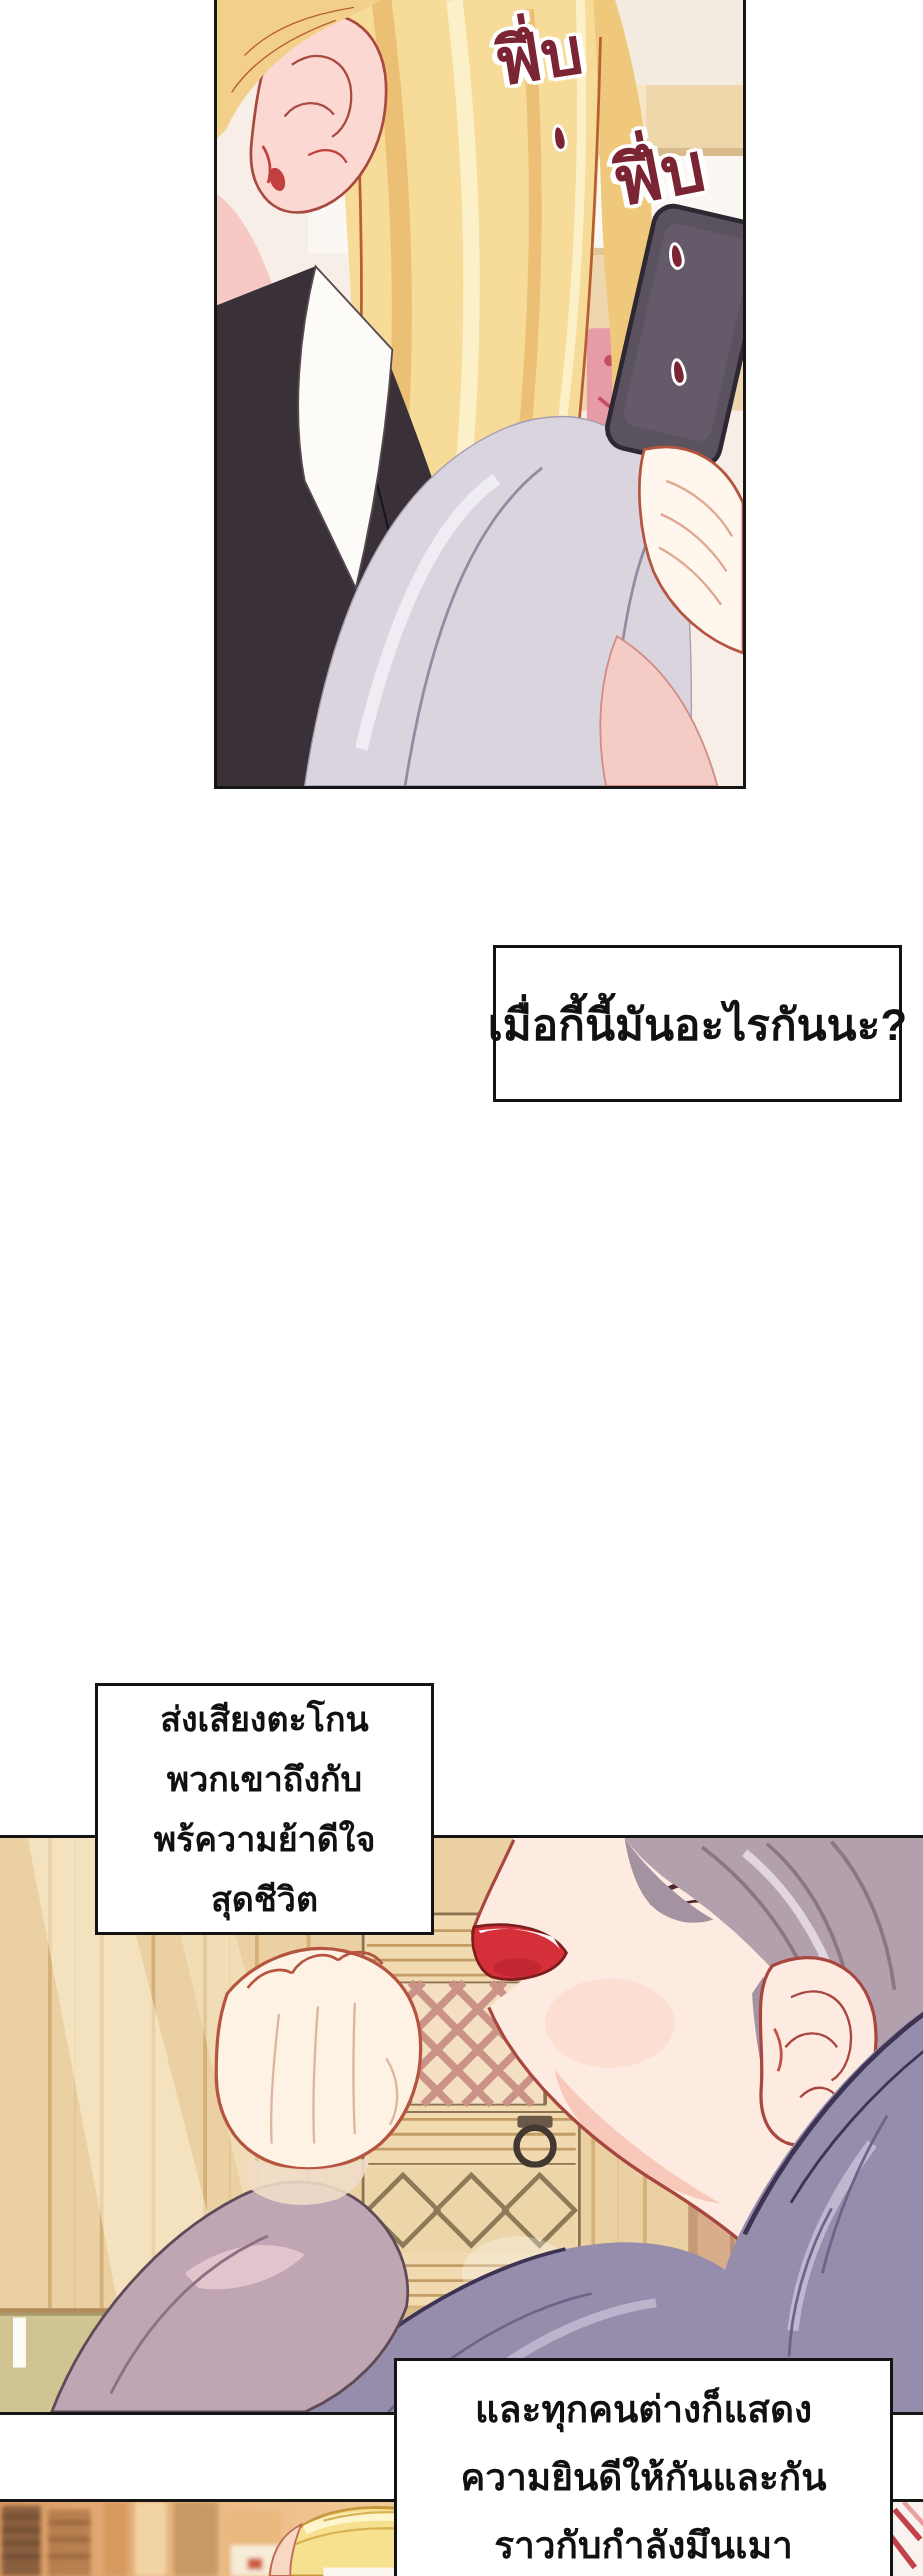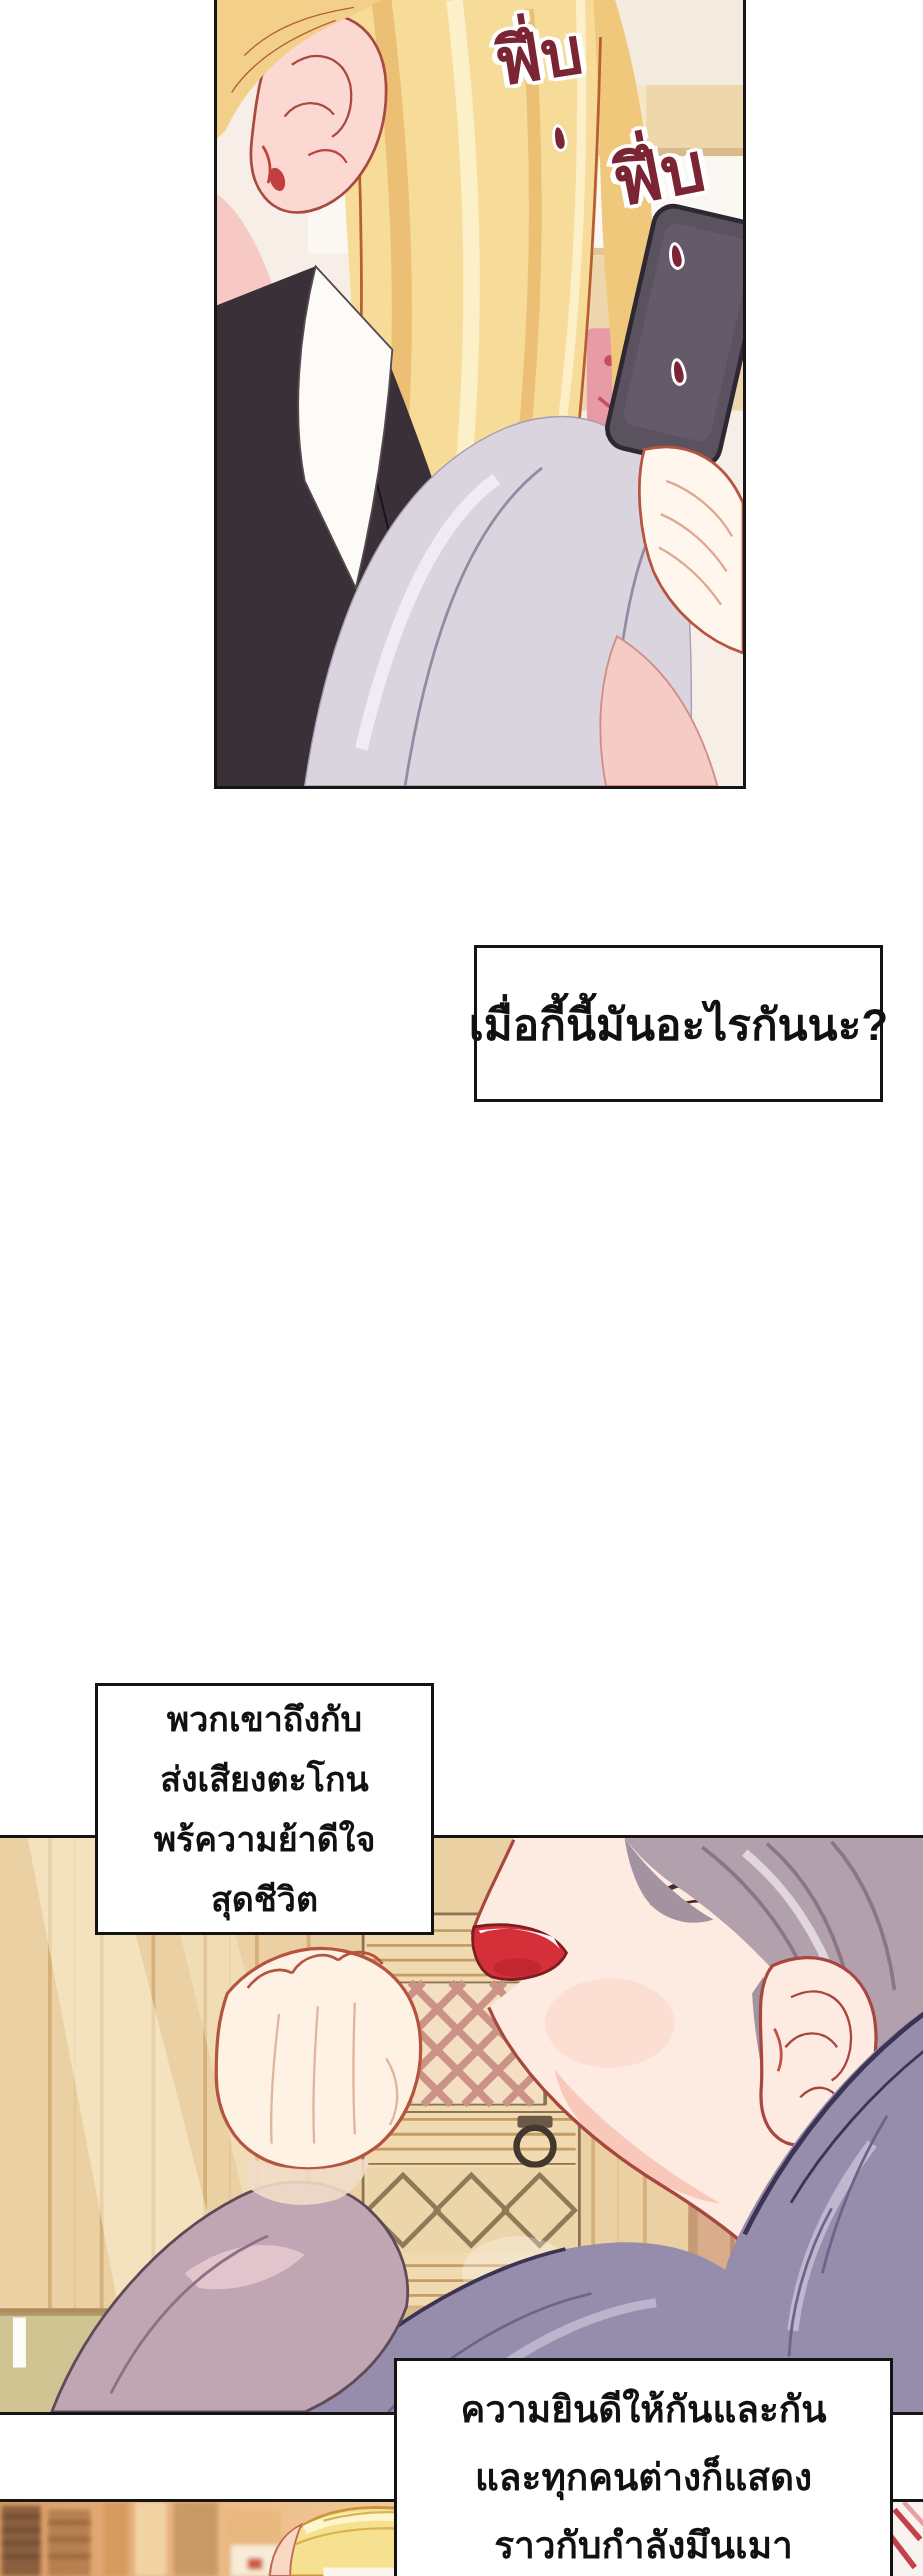--- a/index.html
+++ b/index.html
@@ -15,21 +15,21 @@
   .panel svg{display:block;width:100%;height:100%;}
   #panel1{left:214px;top:0;width:532px;height:789px;border:3.7px solid #151515;border-top:none;}
   #panel2{left:0;top:1835px;width:924px;height:580px;border-top:3.7px solid #151515;border-bottom:3.7px solid #151515;}
   #panel3{left:0;top:2499px;width:924px;height:77px;border-top:3.7px solid #151515;}
   .cap{
     position:absolute;z-index:5;
     background:#ffffff;border:3.7px solid #131313;box-sizing:border-box;
     display:flex;flex-direction:column;justify-content:center;align-items:center;
     text-align:center;color:#111111;font-weight:bold;
   }
-  #cap1{left:474px;top:945px;width:409px;height:157px;font-size:44px;}
+  #cap1{left:493px;top:945px;width:409px;height:157px;font-size:44px;}
   #cap2{left:95px;top:1683px;width:339px;height:252px;font-size:34px;line-height:60px;}
   #cap3{left:394px;top:2358px;width:499px;height:279px;font-size:37px;line-height:68px;justify-content:flex-start;padding-top:14.8px;}
   .cap .ln{display:block;white-space:nowrap;}
   .fx{
     position:absolute;z-index:3;font-weight:800;color:#7b2433;line-height:1;
     text-shadow:
       -3.7px 0 0 #fff,3.7px 0 0 #fff,0 -3.7px 0 #fff,0 3.7px 0 #fff,
       -2.8px -2.8px 0 #fff,2.8px 2.8px 0 #fff,-2.8px 2.8px 0 #fff,2.8px -2.8px 0 #fff,
       -5.5px 1.8px 0 #fff,5.5px -1.8px 0 #fff;
   }
@@ -130,22 +130,22 @@
   <div id="fx2" class="fx">ฟึ่บ</div>
   <div id="drop1" class="drop"></div>
   <div id="drop2" class="drop"></div>
   <div id="drop3" class="drop"></div>
 
   <div id="cap1" class="cap">
     <span class="ln">เมื่อกี้นี้มันอะไรกันนะ?</span>
   </div>
 
   <div id="cap2" class="cap">
+    <span class="ln">ส่งเสียงตะโกน</span>
     <span class="ln">พวกเขาถึงกับ</span>
-    <span class="ln">ส่งเสียงตะโกน</span>
     <span class="ln">พร้ความย้าดีใจ</span>
     <span class="ln">สุดชีวิต</span>
   </div>
 
   <div id="panel2" class="panel">
     <svg viewBox="0 0 1000 620" preserveAspectRatio="none">
 
       <rect x="0" y="0" width="1000" height="620" fill="#ead0a2"></rect>
       <g>
         <rect x="52" y="0" width="4" height="620" fill="#cfa76f" opacity="0.8"></rect>
@@ -303,20 +303,20 @@
       </g>
       <g>
         <rect x="962" y="0" width="38" height="79" fill="#f8f3ee"></rect>
         <path d="M968,8 L996,40 M962,34 L990,70" stroke="#c4404a" stroke-width="6" fill="none"></path>
         <path d="M978,0 L1000,24" stroke="#e8a0a0" stroke-width="5" fill="none"></path>
       </g>
     </svg>
   </div>
 
   <div id="cap3" class="cap">
+    <span class="ln">และทุกคนต่างก็แสดง</span>
     <span class="ln">ความยินดีให้กันและกัน</span>
-    <span class="ln">และทุกคนต่างก็แสดง</span>
     <span class="ln">ราวกับกำลังมึนเมา</span>
 
   </div>
 
 </div>
 
 
 </body></html>

